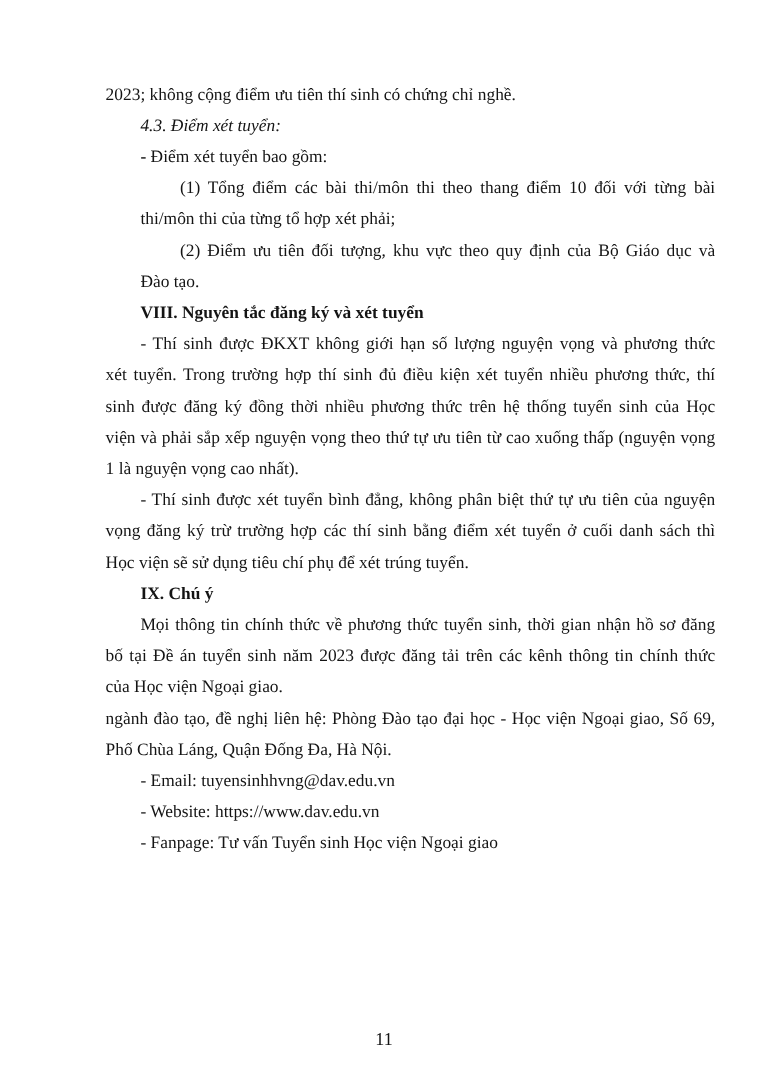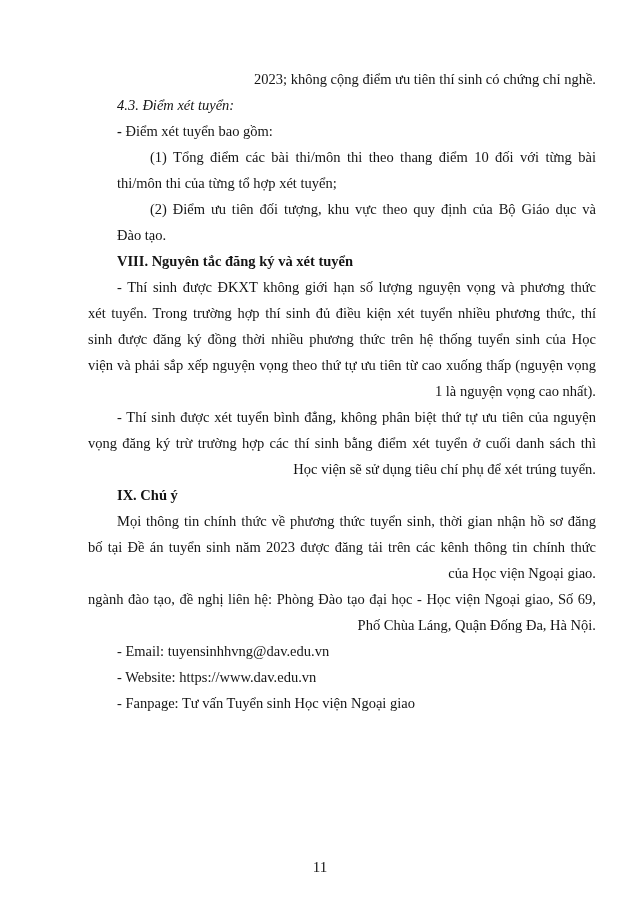--- a/index.html
+++ b/index.html
@@ -23,21 +23,21 @@
     top: 66px;
     left: 88px;
     width: 508px; 
   }
   .line {
     height: 26px;
     line-height: 26px;
     white-space: nowrap;
     text-align: left;
   }
-  .indent0 { padding-left: 0; text-align: right; }
+  .indent0 { padding-left: 0; }
   .indent1 { padding-left: 29px; }
   .indent2 { padding-left: 62px; }
   .justify {
     text-align: justify;
     text-align-last: justify;
   }
   .bold { font-weight: 700; }
   .bold-italic { font-weight: 400; font-style: italic; }
   .bold-prefix { font-weight: 700; }
   .page-number {
@@ -54,21 +54,21 @@
 </style>
 </head>
 <body>
 
 <div class="page">
   <div class="text-body">
       <div class="line indent0">2023; không cộng điểm ưu tiên thí sinh có chứng chỉ nghề.</div>
       <div class="line indent1 bold-italic">4.3. Điểm xét tuyển:</div>
       <div class="line indent1"><span class="bold-prefix">-</span> Điểm xét tuyển bao gồm:</div>
       <div class="line indent2 justify">(1) Tổng điểm các bài thi/môn thi theo thang điểm 10 đối với từng bài</div>
-      <div class="line indent1">thi/môn thi của từng tổ hợp xét tuyển;</div>
+      <div class="line indent1">thi/môn thi của từng tổ hợp xét phải;</div>
       <div class="line indent2 justify">(2) Điểm ưu tiên đối tượng, khu vực theo quy định của Bộ Giáo dục và</div>
       <div class="line indent1">Đào tạo.</div>
       <div class="line indent1 bold">VIII. Nguyên tắc đăng ký và xét tuyển</div>
       <div class="line indent1 justify">- Thí sinh được ĐKXT không giới hạn số lượng nguyện vọng và phương thức</div>
       <div class="line indent0 justify">xét tuyển. Trong trường hợp thí sinh đủ điều kiện xét tuyển nhiều phương thức, thí</div>
       <div class="line indent0 justify">sinh được đăng ký đồng thời nhiều phương thức trên hệ thống tuyển sinh của Học</div>
       <div class="line indent0 justify">viện và phải sắp xếp nguyện vọng theo thứ tự ưu tiên từ cao xuống thấp (nguyện vọng</div>
       <div class="line indent0">1 là nguyện vọng cao nhất).</div>
       <div class="line indent1 justify">- Thí sinh được xét tuyển bình đẳng, không phân biệt thứ tự ưu tiên của nguyện</div>
       <div class="line indent0 justify">vọng đăng ký trừ trường hợp các thí sinh bằng điểm xét tuyển ở cuối danh sách thì</div>

